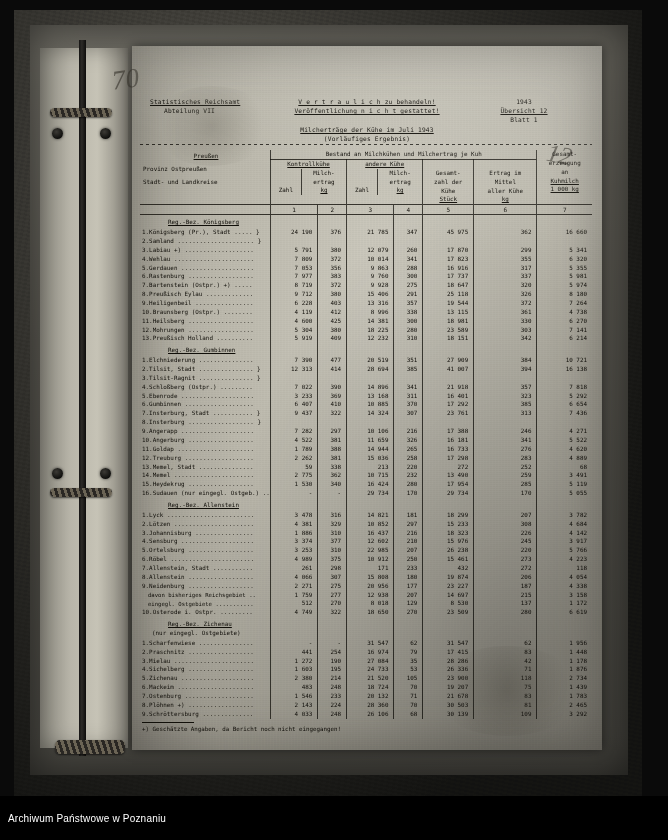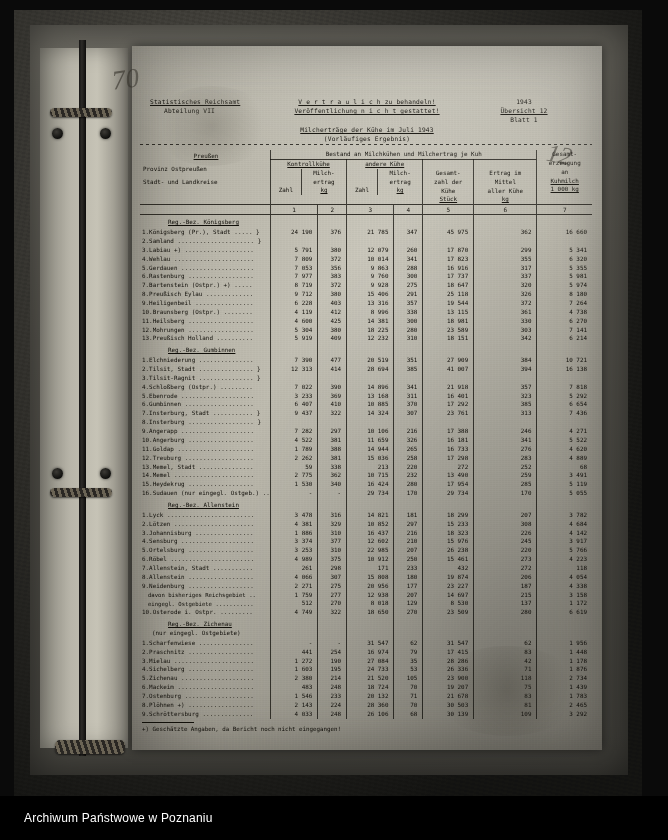--- a/index.html
+++ b/index.html
@@ -127,21 +127,21 @@
   .stain {
     position:absolute; border-radius:50%; pointer-events:none;
     background: radial-gradient(circle, rgba(90,86,74,.30), rgba(90,86,74,0) 70%);
   }
 
   
   .wm {
     position:absolute; left:0; bottom:0; width:668px; height:44px;
     background:#000; color:#fff;
     font-family:"Liberation Sans", sans-serif;
-    font-size:12px; display:flex; align-items:center; padding-left:24px;
+    font-size:10px; display:flex; align-items:center; padding-left:8px;
     letter-spacing:.2px;
   }
 </style>
 </head>
 <body>
 
 <div id="scan">
 
   <div class="plate">
     <div class="plate-grain"></div>

